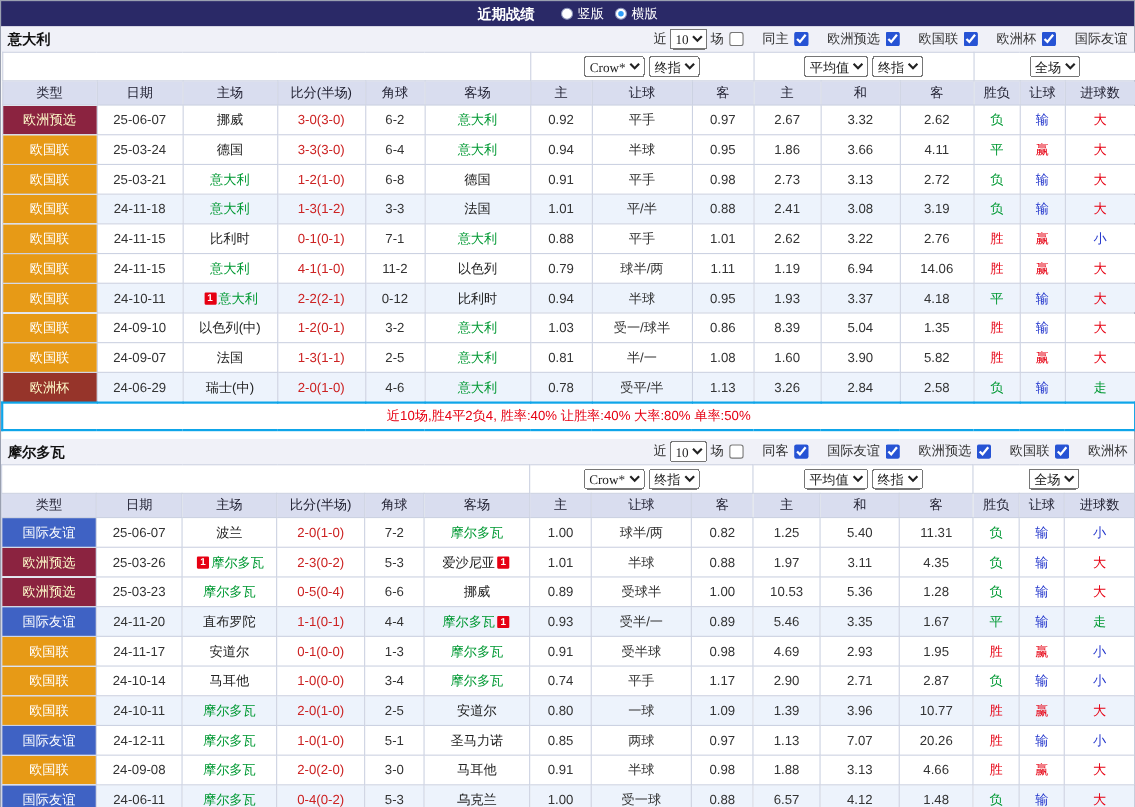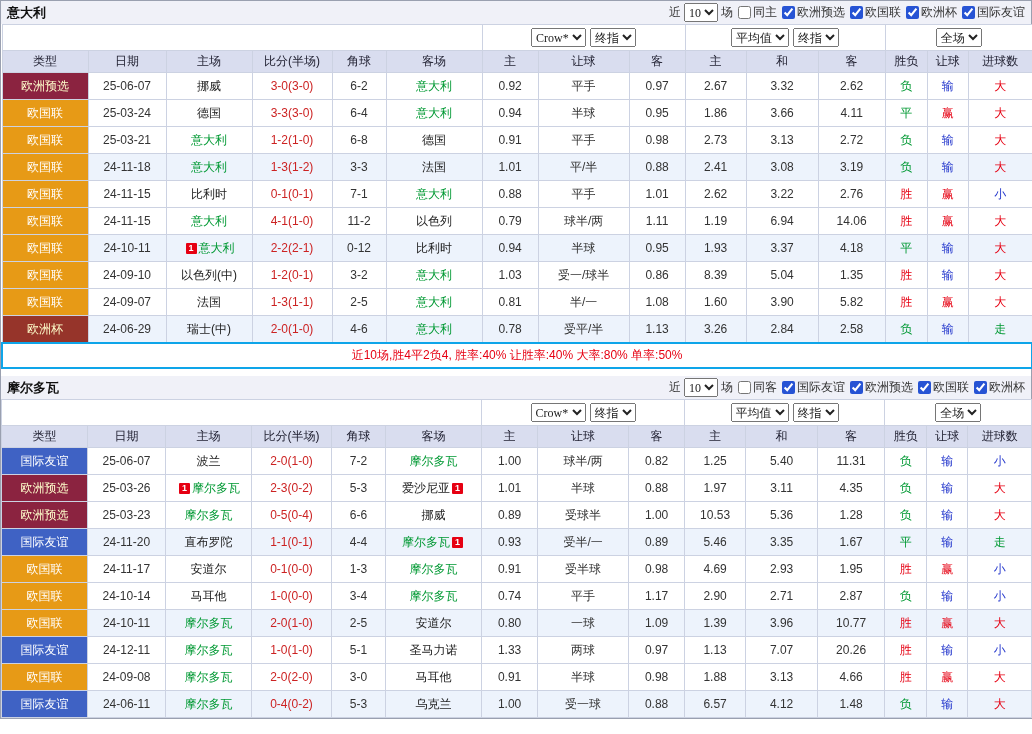--- a/index.html
+++ b/index.html
@@ -9,21 +9,21 @@
   .topbar-title{color:#fff;font-weight:bold;font-size:13px;margin-right:8px}
   .radio-item{display:inline-flex;align-items:center;gap:4px;color:#fff;cursor:pointer;margin-left:10px}
   .radio{width:11px;height:11px;border-radius:50%;background:#fff;border:1px solid #8890b8;display:inline-block;position:relative;box-sizing:border-box}
   .radio.sel::after{content:"";position:absolute;left:2px;top:2px;right:2px;bottom:2px;border-radius:50%;background:#2e9df7}
   .section + .section{margin-top:7px}
   .sec-head{height:23px;background:#f0f1f8;display:flex;align-items:center;padding:0 6px;box-sizing:border-box}
   .sec-title{font-weight:bold;font-size:13px;color:#111}
   .filters{margin-left:auto;display:inline-flex;align-items:center;gap:3px}
   .f-lab{color:#333}
   select{font-size:12px;height:19px;font-family:Liberation Serif, serif;color:#222}
-  .chk-item{display:inline-flex;align-items:center;gap:1px;margin-left:2px;cursor:pointer;color:#333}
+  .chk-item{display:inline-flex;align-items:center;gap:16px;margin-left:2px;cursor:pointer;color:#333}
   .chk-item input{width:13px;height:13px;margin:0 1px 0 0;accent-color:#2653d4}
   table.grid{border-collapse:collapse;table-layout:fixed;width:1030px}
   .grid th,.grid td{border:1px solid #ccd2e2;text-align:center;white-space:nowrap;overflow:hidden;padding:0}
   .sel-row th{height:25px;background:#fff;font-weight:normal}
   .sel-row .blank{background:#fff}
   .sel-cell select{margin:0 2px}
   .lab-row th{height:21px;background:#d9ddef;color:#223;font-weight:normal}
   tbody td{height:26px}
   tbody tr{background:#fff}
   tbody tr:nth-child(3n+1){background:#edf3fc}
@@ -32,20 +32,30 @@
   td.odds,td.corner,td.date{color:#333}
   .tg{color:#009933}
   .tb{color:#222}
   .redcard{display:inline-block;background:#e60012;color:#fff;font-size:9px;line-height:11px;min-width:9px;padding:0 1px;margin:0 2px;border-radius:1px;vertical-align:1px;font-weight:bold}
   td.summary{height:23px;color:#e60012;background:#fff;border:2px solid #0ea5e9}
 </style>
 </head>
 <body>
 
 <div class="page">
+  <div class="topbar">
+    <span class="topbar-title">近期战绩</span>
+    <span class="radio-group" id="topbar-radios"><label class="radio-item">
+          <span class="radio"></span>
+          <span class="radio-text">竖版</span>
+        </label><label class="radio-item">
+          <span class="radio sel"></span>
+          <span class="radio-text">横版</span>
+        </label></span>
+  </div>
   <div id="sections">
       <div class="section">
         <div class="sec-head">
           <span class="sec-title">意大利</span>
           <span class="filters">
             <span class="f-lab">近</span>
             <select class="hsel"><option>10</option></select>
             <span class="f-lab">场</span>
             <label class="chk-item">
               <input type="checkbox" style="">
@@ -483,21 +493,21 @@
               <td class="res" style="color: rgb(230, 0, 18);">赢</td>
               <td class="res" style="color: rgb(230, 0, 18);">大</td>
             </tr>
             <tr class="row">
               <td class="type" style="background: rgb(63, 98, 196); color: rgb(255, 255, 255);">国际友谊</td>
               <td class="date">24-12-11</td>
               <td class="team"><span class="tg">摩尔多瓦</span></td>
               <td class="score">1-0(1-0)</td>
               <td class="corner">5-1</td>
               <td class="team"><span class="tb">圣马力诺</span></td>
-              <td class="odds">1.33</td>
+              <td class="odds">0.85</td>
               <td class="odds">两球</td>
               <td class="odds">0.97</td>
               <td class="odds">1.13</td>
               <td class="odds">7.07</td>
               <td class="odds">20.26</td>
               <td class="res" style="color: rgb(230, 0, 18);">胜</td>
               <td class="res" style="color: rgb(35, 54, 204);">输</td>
               <td class="res" style="color: rgb(35, 54, 204);">小</td>
             </tr>
             <tr class="row">

